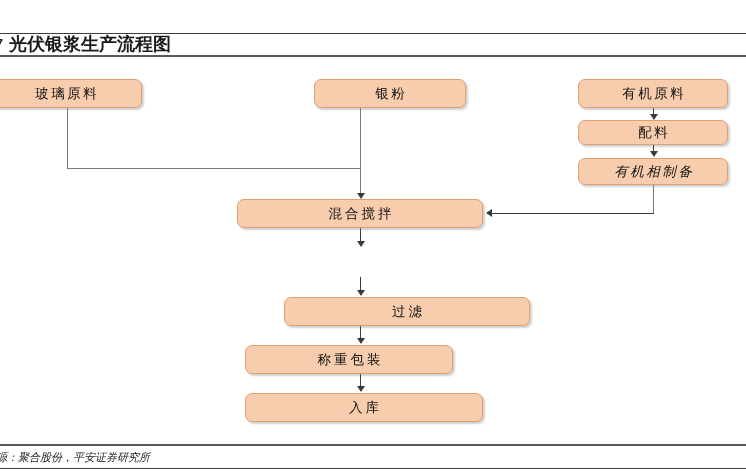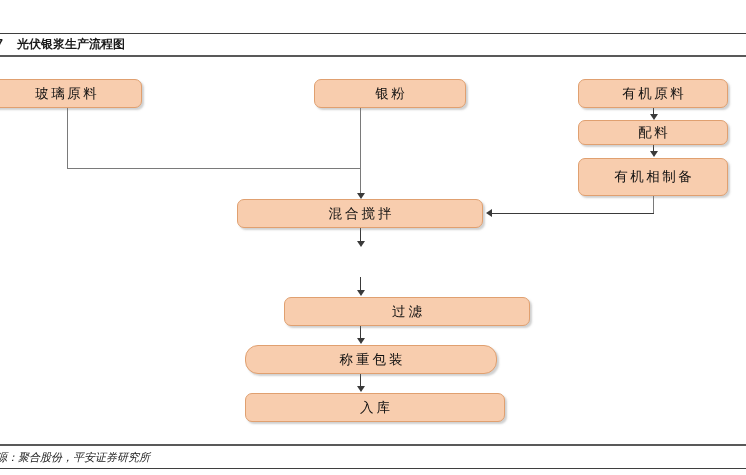--- a/index.html
+++ b/index.html
@@ -25,22 +25,22 @@
     position:absolute;left:0px;top:34px;height:20px;
     display:flex;align-items:center;
     white-space:nowrap;
   }
   .fig-num{
     font-size:12.5px;font-weight:bold;color:#1a1a1a;
     margin-left:-4px;
     letter-spacing:0px;
   }
   .fig-title{
-    font-size:12px;font-weight:bold;color:#1a1a1a;
-    margin-left:14px;
+    font-size:18px;font-weight:bold;color:#1a1a1a;
+    margin-left:6px;
   }
 
   
   .rule-foot-top{
     position:absolute;left:0;top:444px;width:746px;height:2px;
     background:#595959;
   }
   .rule-foot-bottom{
     position:absolute;left:0;top:468px;width:746px;height:1px;
     background:#3f3f3f;
@@ -132,28 +132,28 @@
   <div class="arrow-down" style="left:357px;top:386px;"></div>
 
   <div class="box" style="left:-10px;top:79px;width:152px;height:29px;">玻璃原料</div>
 
   <div class="box" style="left:278px;top:79px;width:152px;height:29px;margin-left:36px;">银粉</div>
 
   <div class="box" style="left:578px;top:79px;width:150px;height:29px;">有机原料</div>
 
   <div class="box" style="left:578px;top:120px;width:150px;height:25px;">配料</div>
 
-  <div class="box" style="left:578px;top:158px;width:150px;height:38px;">有机相制备</div>
+  <div class="box" style="left:578px;top:158px;width:150px;height:27px;font-style:italic;">有机相制备</div>
 
   <div class="box wide" style="left:237px;top:199px;width:246px;height:29px;">混合搅拌</div>
 
 
   <div class="box wide" style="left:237px;top:297px;width:246px;height:29px;margin-left:47px;">过滤</div>
 
-  <div class="box wide" style="left:245px;top:345px;width:252px;height:29px;border-radius:13px;">称重包装</div>
+  <div class="box wide" style="left:245px;top:345px;width:208px;height:29px;">称重包装</div>
 
-  <div class="box wide" style="left:245px;top:393px;width:260px;height:29px;">入库</div>
+  <div class="box wide" style="left:245px;top:393px;width:238px;height:29px;">入库</div>
 
   <div class="rule-foot-top"></div>
   <div class="foot-src">源：聚合股份，平安证券研究所</div>
   <div class="rule-foot-bottom"></div>
 
 </div>
 
 </body></html>

